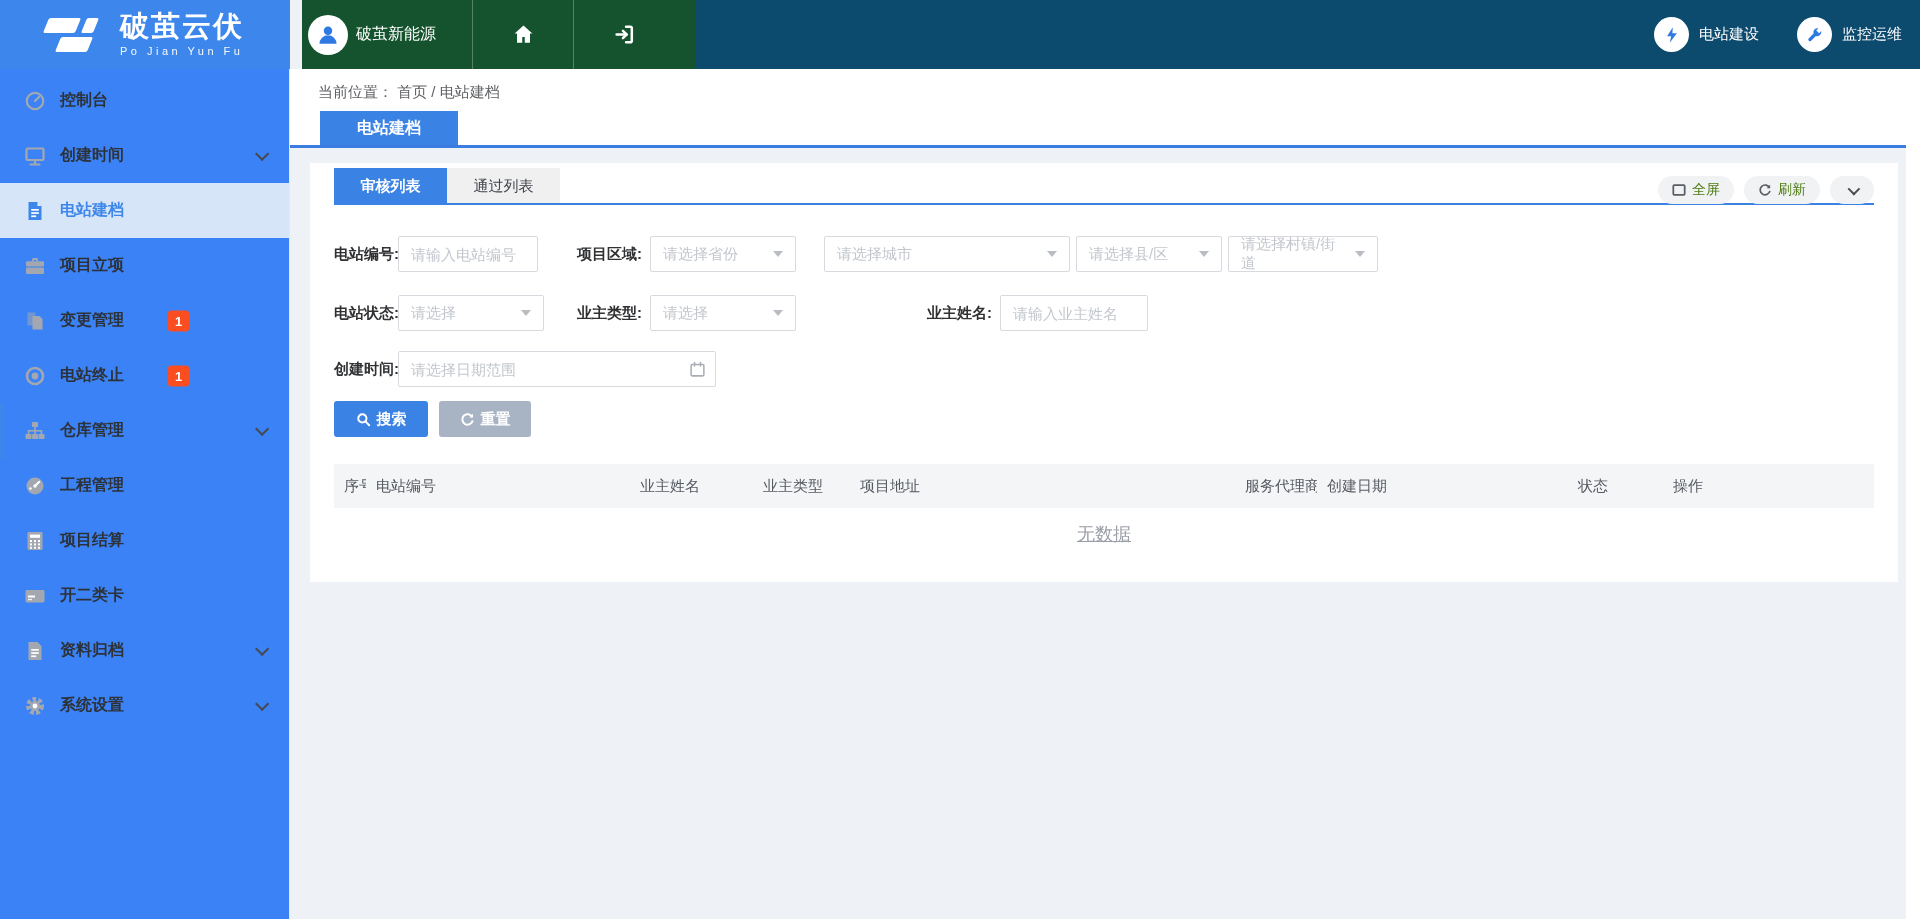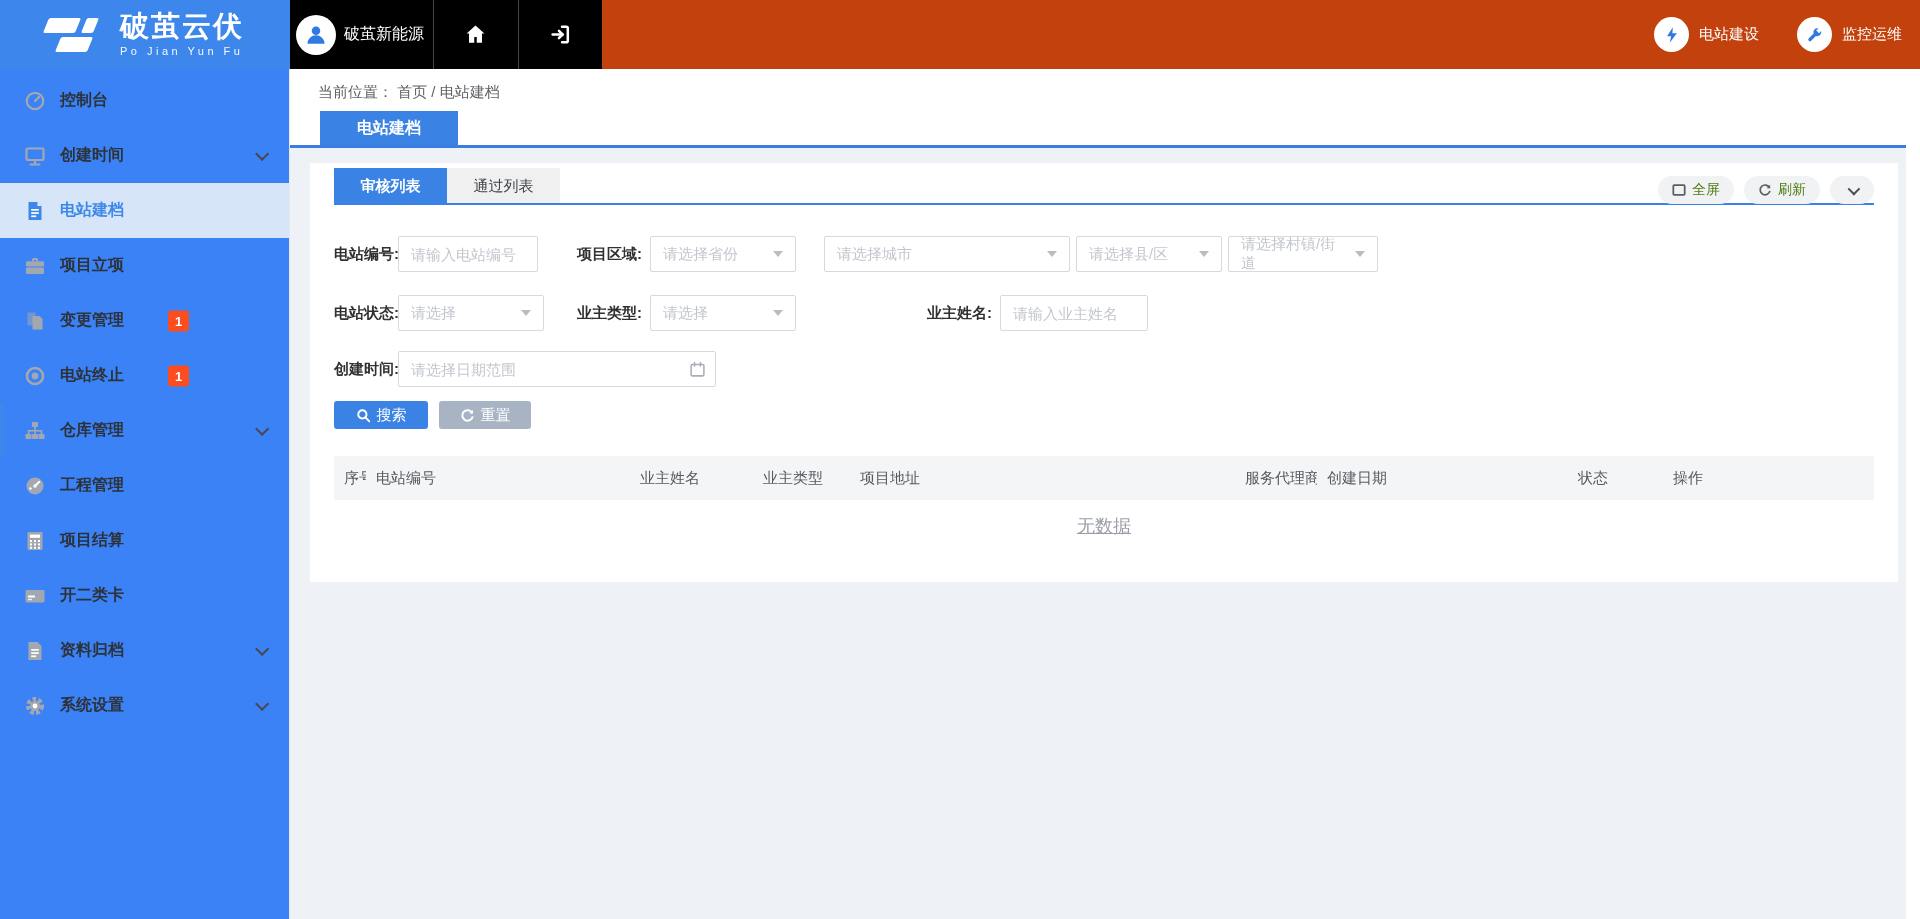--- a/index.html
+++ b/index.html
@@ -11,28 +11,28 @@
   .logo-zone { width:290px; background:#3c86ec; display:flex; align-items:center; padding-left:44px; flex:none; }
   .logo-mark { position:relative; width:64px; height:40px; flex:none; }
   .logo-mark .p { position:absolute; background:#fff; border-radius:2px; transform:skewX(-22deg); }
   .logo-mark .p1 { left:2px; top:3px; width:32px; height:15px; }
   .logo-mark .p2 { left:14px; top:22px; width:32px; height:15px; }
   .logo-mark .p3 { left:40px; top:3px; width:12px; height:15px; }
   .logo-text { margin-left:12px; color:#fff; }
   .logo-title { font-size:29px; font-weight:700; letter-spacing:2px; line-height:1; }
   .logo-sub { font-size:11px; letter-spacing:3.5px; margin-top:4px; opacity:.95; }
 
-  .dark-zone { width:312px; background:#000000; display:flex; flex:none; }
+  .dark-zone { width:394px; background:#14532d; display:flex; flex:none;margin-left:12px; }
   .user-cell { width:170px; display:flex; align-items:center; padding-left:6px; }
   .avatar { width:40px; height:40px; border-radius:50%; background:#fff; display:flex; align-items:center; justify-content:center; flex:none; }
   .user-name { color:#fff; font-size:16px; margin-left:8px; white-space:nowrap; }
   .cell-div { width:1px; background:rgba(255,255,255,.28); }
   .icon-cell { width:100px; display:flex; align-items:center; justify-content:center; color:#fff; cursor:pointer; }
 
-  .topbar-rest { flex:1; background:#c2410c; display:flex; align-items:center; justify-content:flex-end; padding-right:18px; }
+  .topbar-rest { flex:1; background:#0c4a6e; display:flex; align-items:center; justify-content:flex-end; padding-right:18px; }
   .right-nav { display:flex; align-items:center; gap:38px; }
   .nav-item { display:flex; align-items:center; gap:10px; cursor:pointer; }
   .circle-ic { width:35px; height:35px; border-radius:50%; background:#fff; color:#2f7ae2; display:flex; align-items:center; justify-content:center; }
   .nav-label { color:#fff; font-size:15px; }
 
   
   .frame { display:flex; height:850px; }
   .sidebar { width:290px; background:#3b82f6; flex:none; border-right:1px solid #e6e9ec; padding-top:4px; }
   .mi { height:55px; display:flex; align-items:center; padding:0 24px; position:relative; cursor:pointer; }
   .mi .ic { width:22px; height:22px; color:#a3a8b0; margin-right:14px; flex:none; }
@@ -68,21 +68,21 @@
   .fg label { font-size:15px; font-weight:700; color:#303133; margin-right:8px; white-space:nowrap; }
   .fg label.w56 { width:56px; }
   .inp { height:36px; border:1px solid #d7d9de; border-radius:2px; padding:0 12px; font-size:15px; color:#333; background:#fff; outline:none; font-family:inherit; }
   .inp::placeholder { color:#c3c7cd; }
   .inp-wrap { position:relative; display:flex; align-items:center; }
   .inp-wrap .cal { position:absolute; right:10px; color:#a9adb4; display:flex; pointer-events:none; }
   .sel { height:36px; border:1px solid #d7d9de; border-radius:2px; padding:0 12px; background:#fff; display:flex; align-items:center; justify-content:space-between; color:#c3c7cd; font-size:15px; cursor:pointer; }
   .caret { width:0; height:0; border-left:5px solid transparent; border-right:5px solid transparent; border-top:6px solid #b9bcc2; margin-left:8px; flex:none; }
 
   .actions { margin-top:21px; display:flex; gap:11px; }
-  .btn { height:28px; border:none; border-radius:3px; color:#fff; font-size:15px; display:flex; align-items:center; justify-content:center; gap:6px; cursor:pointer; font-family:inherit; }
+  .btn { height:36px; border:none; border-radius:3px; color:#fff; font-size:15px; display:flex; align-items:center; justify-content:center; gap:6px; cursor:pointer; font-family:inherit;font-weight:bold; }
   .btn-search { width:94px; background:#3a82e4; }
   .btn-reset { width:92px; background:#a8b3c4; }
 
   .table-wrap { margin-top:27px; }
   table { width:100%; border-collapse:collapse; table-layout:fixed; }
   thead tr { background:#f4f5f7; height:44px; }
   th { text-align:left; padding:0 10px; font-size:15px; font-weight:400; color:#565a61; white-space:nowrap; overflow:hidden; }
   .empty-row td { height:52px; text-align:center; color:#9a9ea6; font-size:18px;text-decoration:underline; }
 </style>
 </head>

